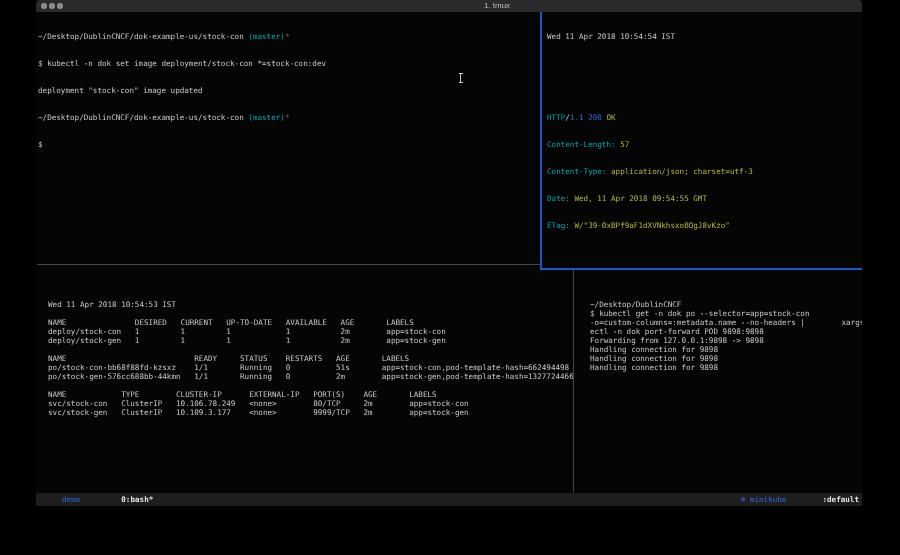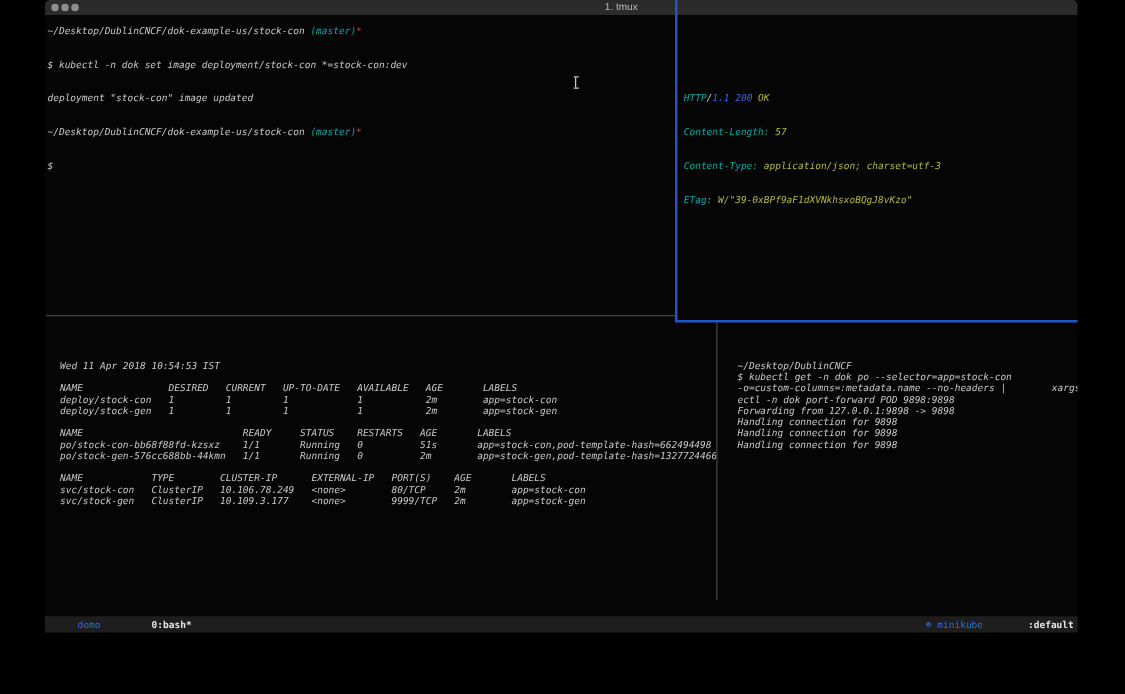--- a/index.html
+++ b/index.html
@@ -16,21 +16,21 @@
     background:#2b2b2b; border-radius:4px 4px 0 0;
   }
   .lights { position:absolute; left:5px; top:3px; display:flex; gap:2.5px; }
   .light { width:5.5px; height:5.5px; border-radius:50%; background:#8d8d8d; }
   .title {
     position:absolute; left:0; width:100%; text-align:center; top:0;
     line-height:12px; font-size:8px; color:#bdbdbd;
     font-family:"Liberation Sans", sans-serif;
     margin-left:48px;
   }
-  .term { position:absolute; top:0; left:0; right:0; height:432px;font-style:italic; }
+  .term { position:absolute; top:12px; left:0; right:0; height:432px; }
   .pane {
     position:absolute; font-size:7.6px; line-height:9px; color:#c9c9c9;
     white-space:pre; padding:2px 0 0 2px; box-sizing:border-box; overflow:hidden;
   }
   .pane-tl { left:0;   top:0;     width:504px; height:252px; }
   .pane-tr { left:509px; top:0;   width:317px; height:256px; }
   .pane-bl { left:0;   top:258px; width:537px; height:221px; }
   .pane-br { left:542px; top:258px; width:284px; height:221px; }
   .line { height:9px; white-space:pre; }
   pre { margin:10px; font:inherit; white-space:pre; }
@@ -76,25 +76,27 @@
 
       <div class="pane pane-tl">
         <div class="line"><span class="c-white">~/Desktop/DublinCNCF/dok-example-us/stock-con </span><span class="c-cyan">(master)</span><span class="c-red">*</span></div>
         <div class="line">$ kubectl -n dok set image deployment/stock-con *=stock-con:dev</div>
         <div class="line">deployment "stock-con" image updated</div>
         <div class="line"><span class="c-white">~/Desktop/DublinCNCF/dok-example-us/stock-con </span><span class="c-cyan">(master)</span><span class="c-red">*</span></div>
         <div class="line">$</div>
       </div>
 
       <div class="pane pane-tr">
+        <div class="line">Wed 11 Apr 2018 10:54:54 IST</div>
         <div class="line"></div>
         <div class="line"></div>
         <div class="line"><span class="c-cyan">HTTP</span><span class="c-white">/</span><span class="c-blue">1.1 200</span><span class="c-yellow"> OK</span></div>
         <div class="line"><span class="c-cyan">Content-Length:</span><span class="c-yellow"> 57</span></div>
         <div class="line"><span class="c-cyan">Content-Type:</span><span class="c-yellow"> application/json; charset=utf-3</span></div>
+        <div class="line"><span class="c-cyan">Date:</span><span class="c-yellow"> Wed, 11 Apr 2018 09:54:55 GMT</span></div>
         <div class="line"><span class="c-cyan">ETag:</span><span class="c-yellow"> W/"39-0xBPf9aF1dXVNkhsxoBQgJ8vKzo"</span></div>
         
         
         
         
         
         
         
         
         

